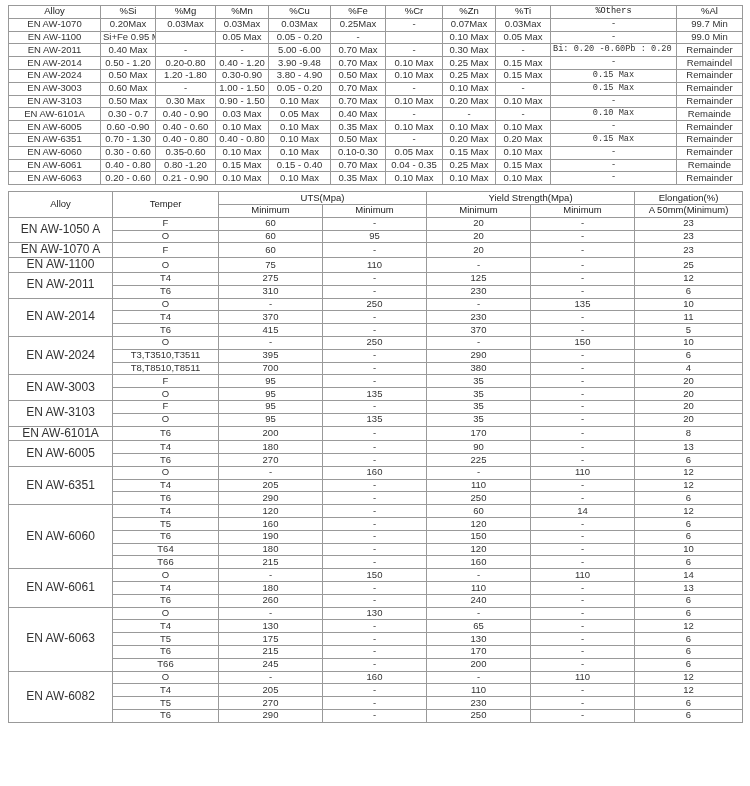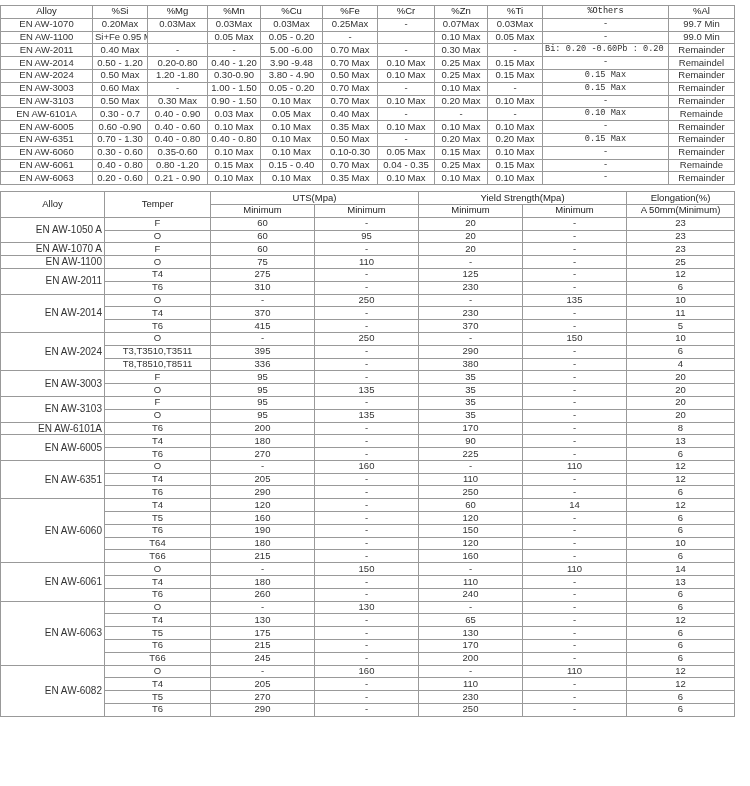--- a/index.html
+++ b/index.html
@@ -2,38 +2,38 @@
 <html><head>
 <meta charset="utf-8">
 <style>
   * { box-sizing: border-box; }
   html, body { margin: 0; padding: 0; background: #fff; }
   body {
     font-family: "Liberation Sans", "DejaVu Sans", sans-serif;
     color: #333;
     width: 750px;
   }
-  .page { width: 652px; padding: 5px 8px 4px 0; background: #fff; }
+  .page { width: 652px; padding: 5px 8px 4px 8px; background: #fff; }
   table { border-collapse: collapse; table-layout: fixed; width: 734px; background: #fff; }
   th, td {
     border: 1px solid #999;
     font-weight: 400;
     text-align: center;
     vertical-align: middle;
     padding: 0 2px;
     height: 12.8px;
     font-size: 9.5px;
     line-height: 1.15;
     overflow: hidden;
     white-space: nowrap;
   }
   th { color: #222; }
   .comp-table td:nth-child(10), .comp-table th:nth-child(10) { font-size: 8.6px; font-family: Liberation Mono, monospace; }
   .mech-table { margin-top: 6px; }
-  .mech-table .alloy-col { font-size: 10px; text-align: right; }
+  .mech-table .alloy-col { font-size: 12px; }
 </style>
 </head>
 <body>
 
 <div class="page">
 
   <table class="comp-table">
     <colgroup>
       <col style="width:92px">
         <col style="width:55px">
@@ -351,21 +351,21 @@
         <tr>
           <td>T3,T3510,T3511</td>
           <td>395</td>
           <td>-</td>
           <td>290</td>
           <td>-</td>
           <td>6</td>
         </tr>
         <tr>
           <td>T8,T8510,T8511</td>
-          <td>336</td>
+          <td>700</td>
           <td>-</td>
           <td>380</td>
           <td>-</td>
           <td>4</td>
         </tr>
         <tr>
           <td rowspan="2" class="alloy-col">EN AW-3003</td>
           <td>F</td>
           <td>95</td>
           <td>-</td>

